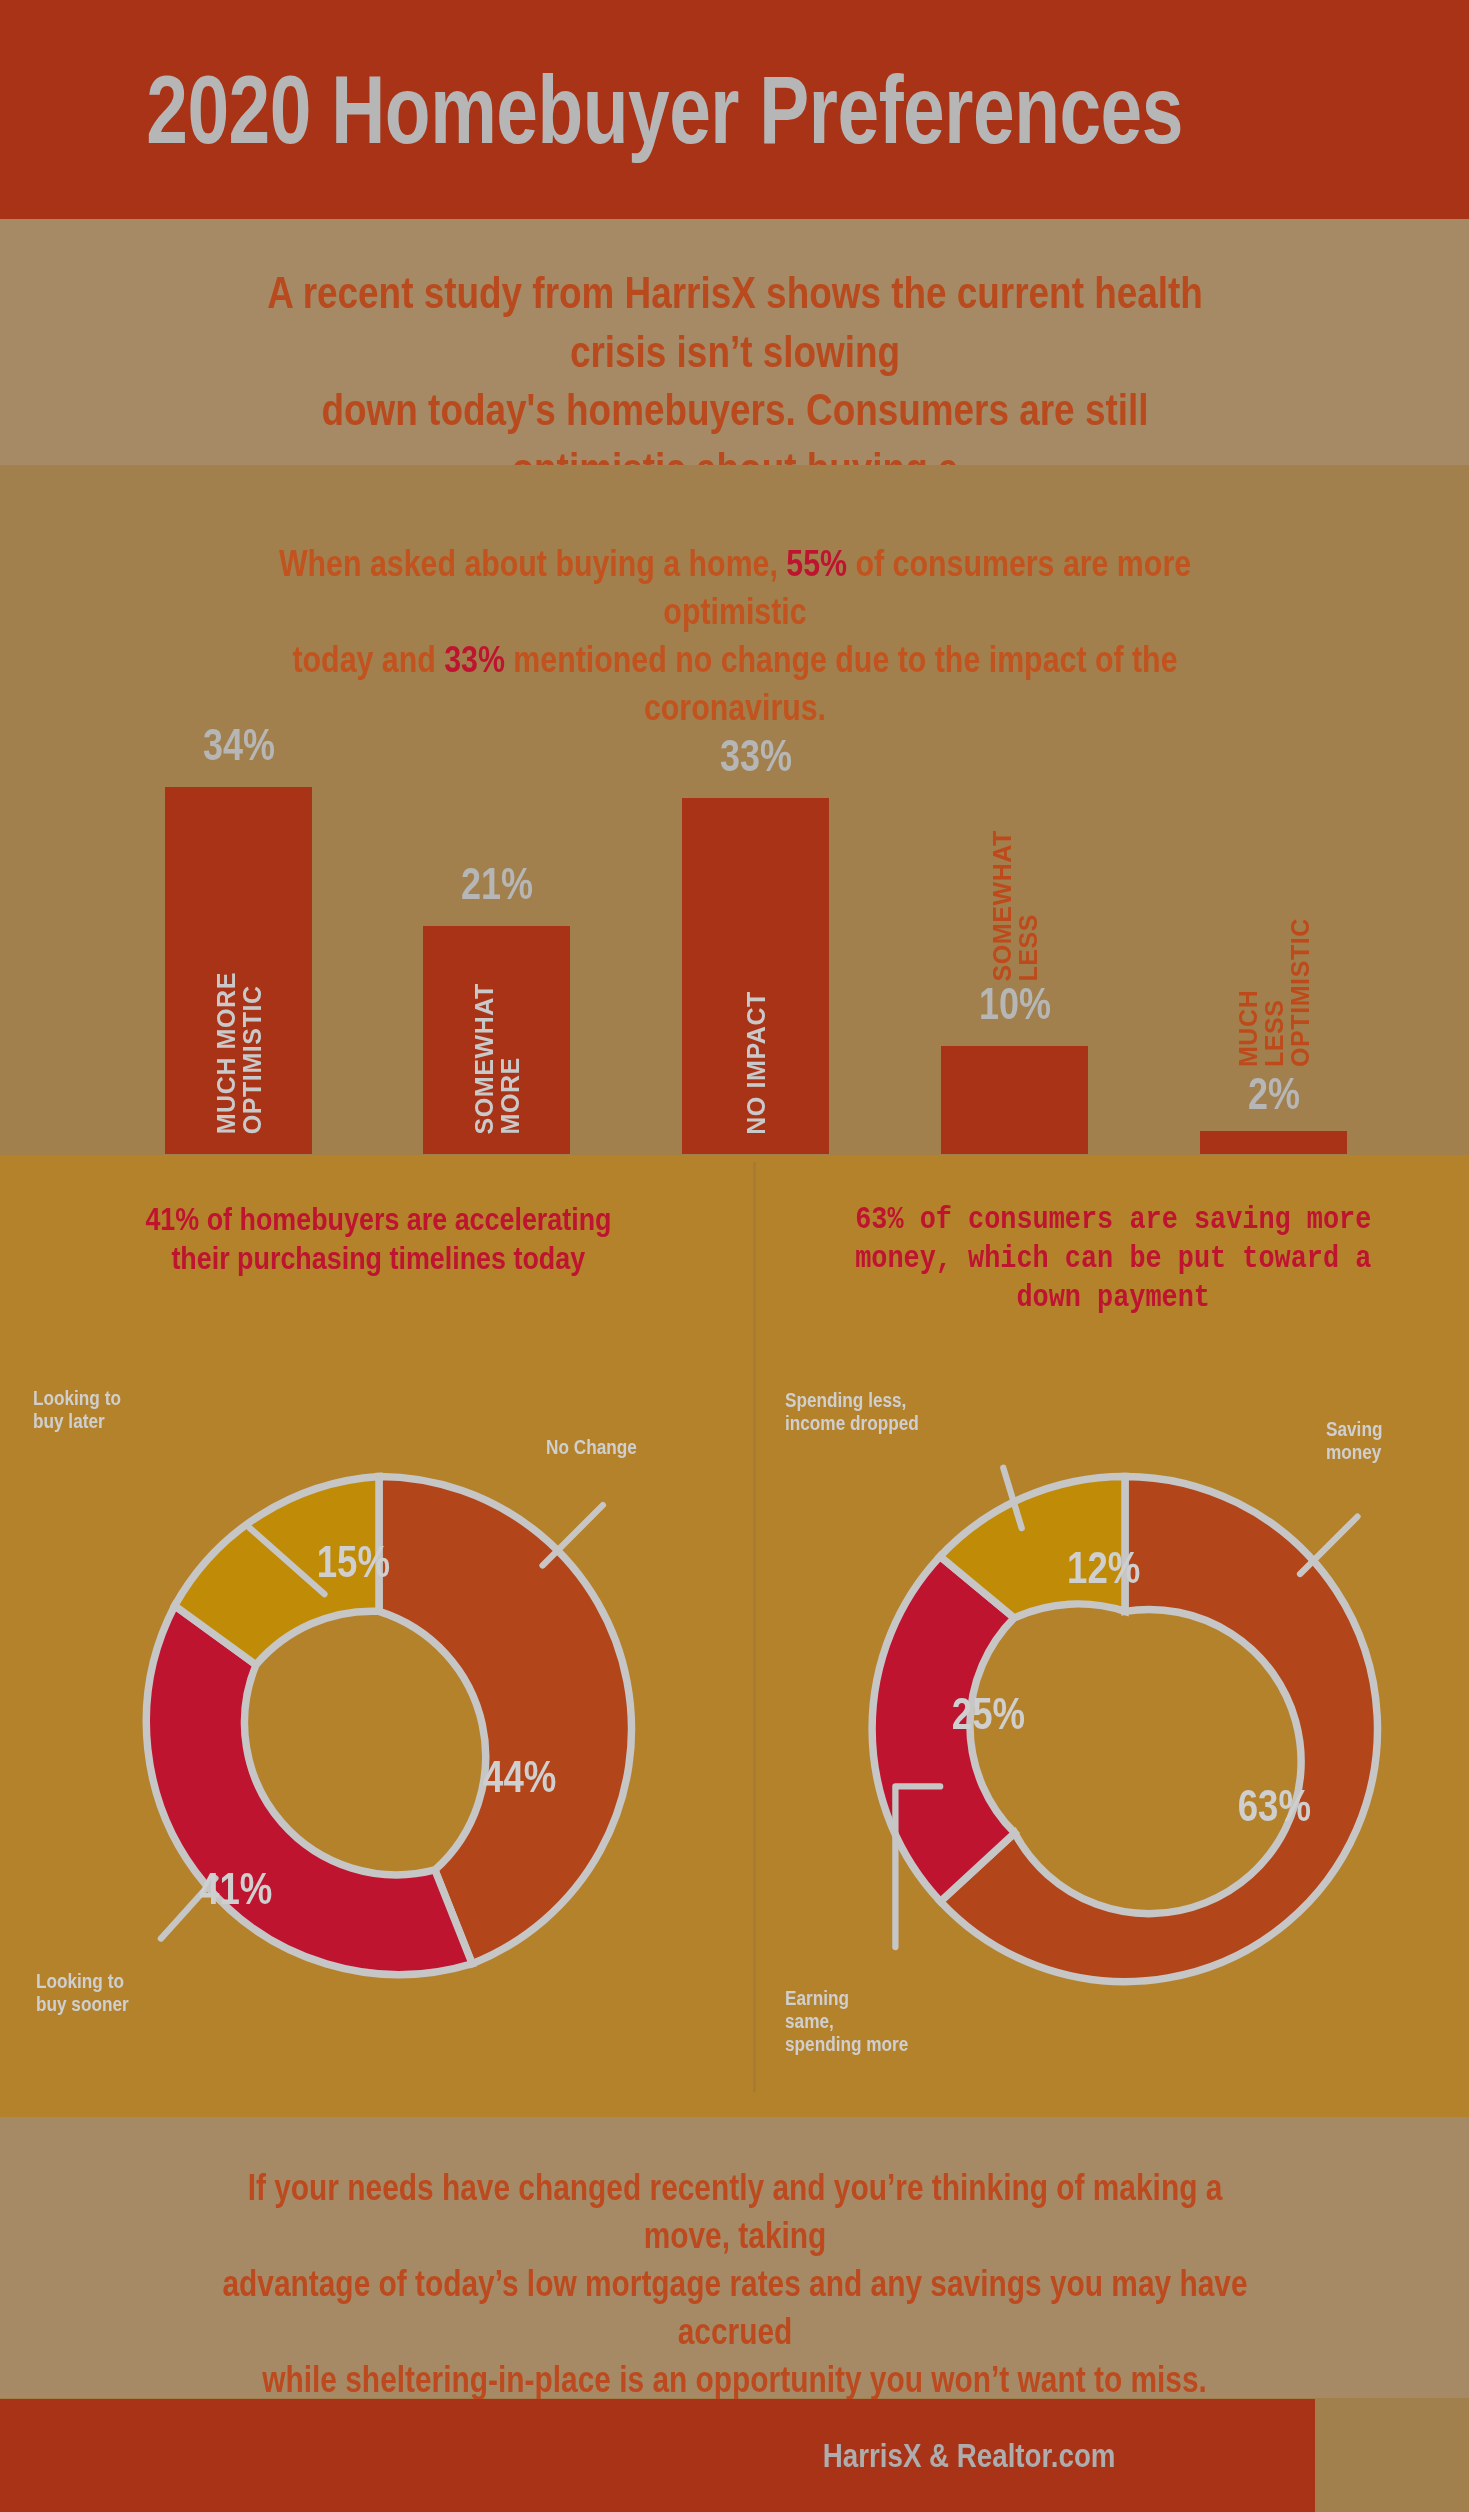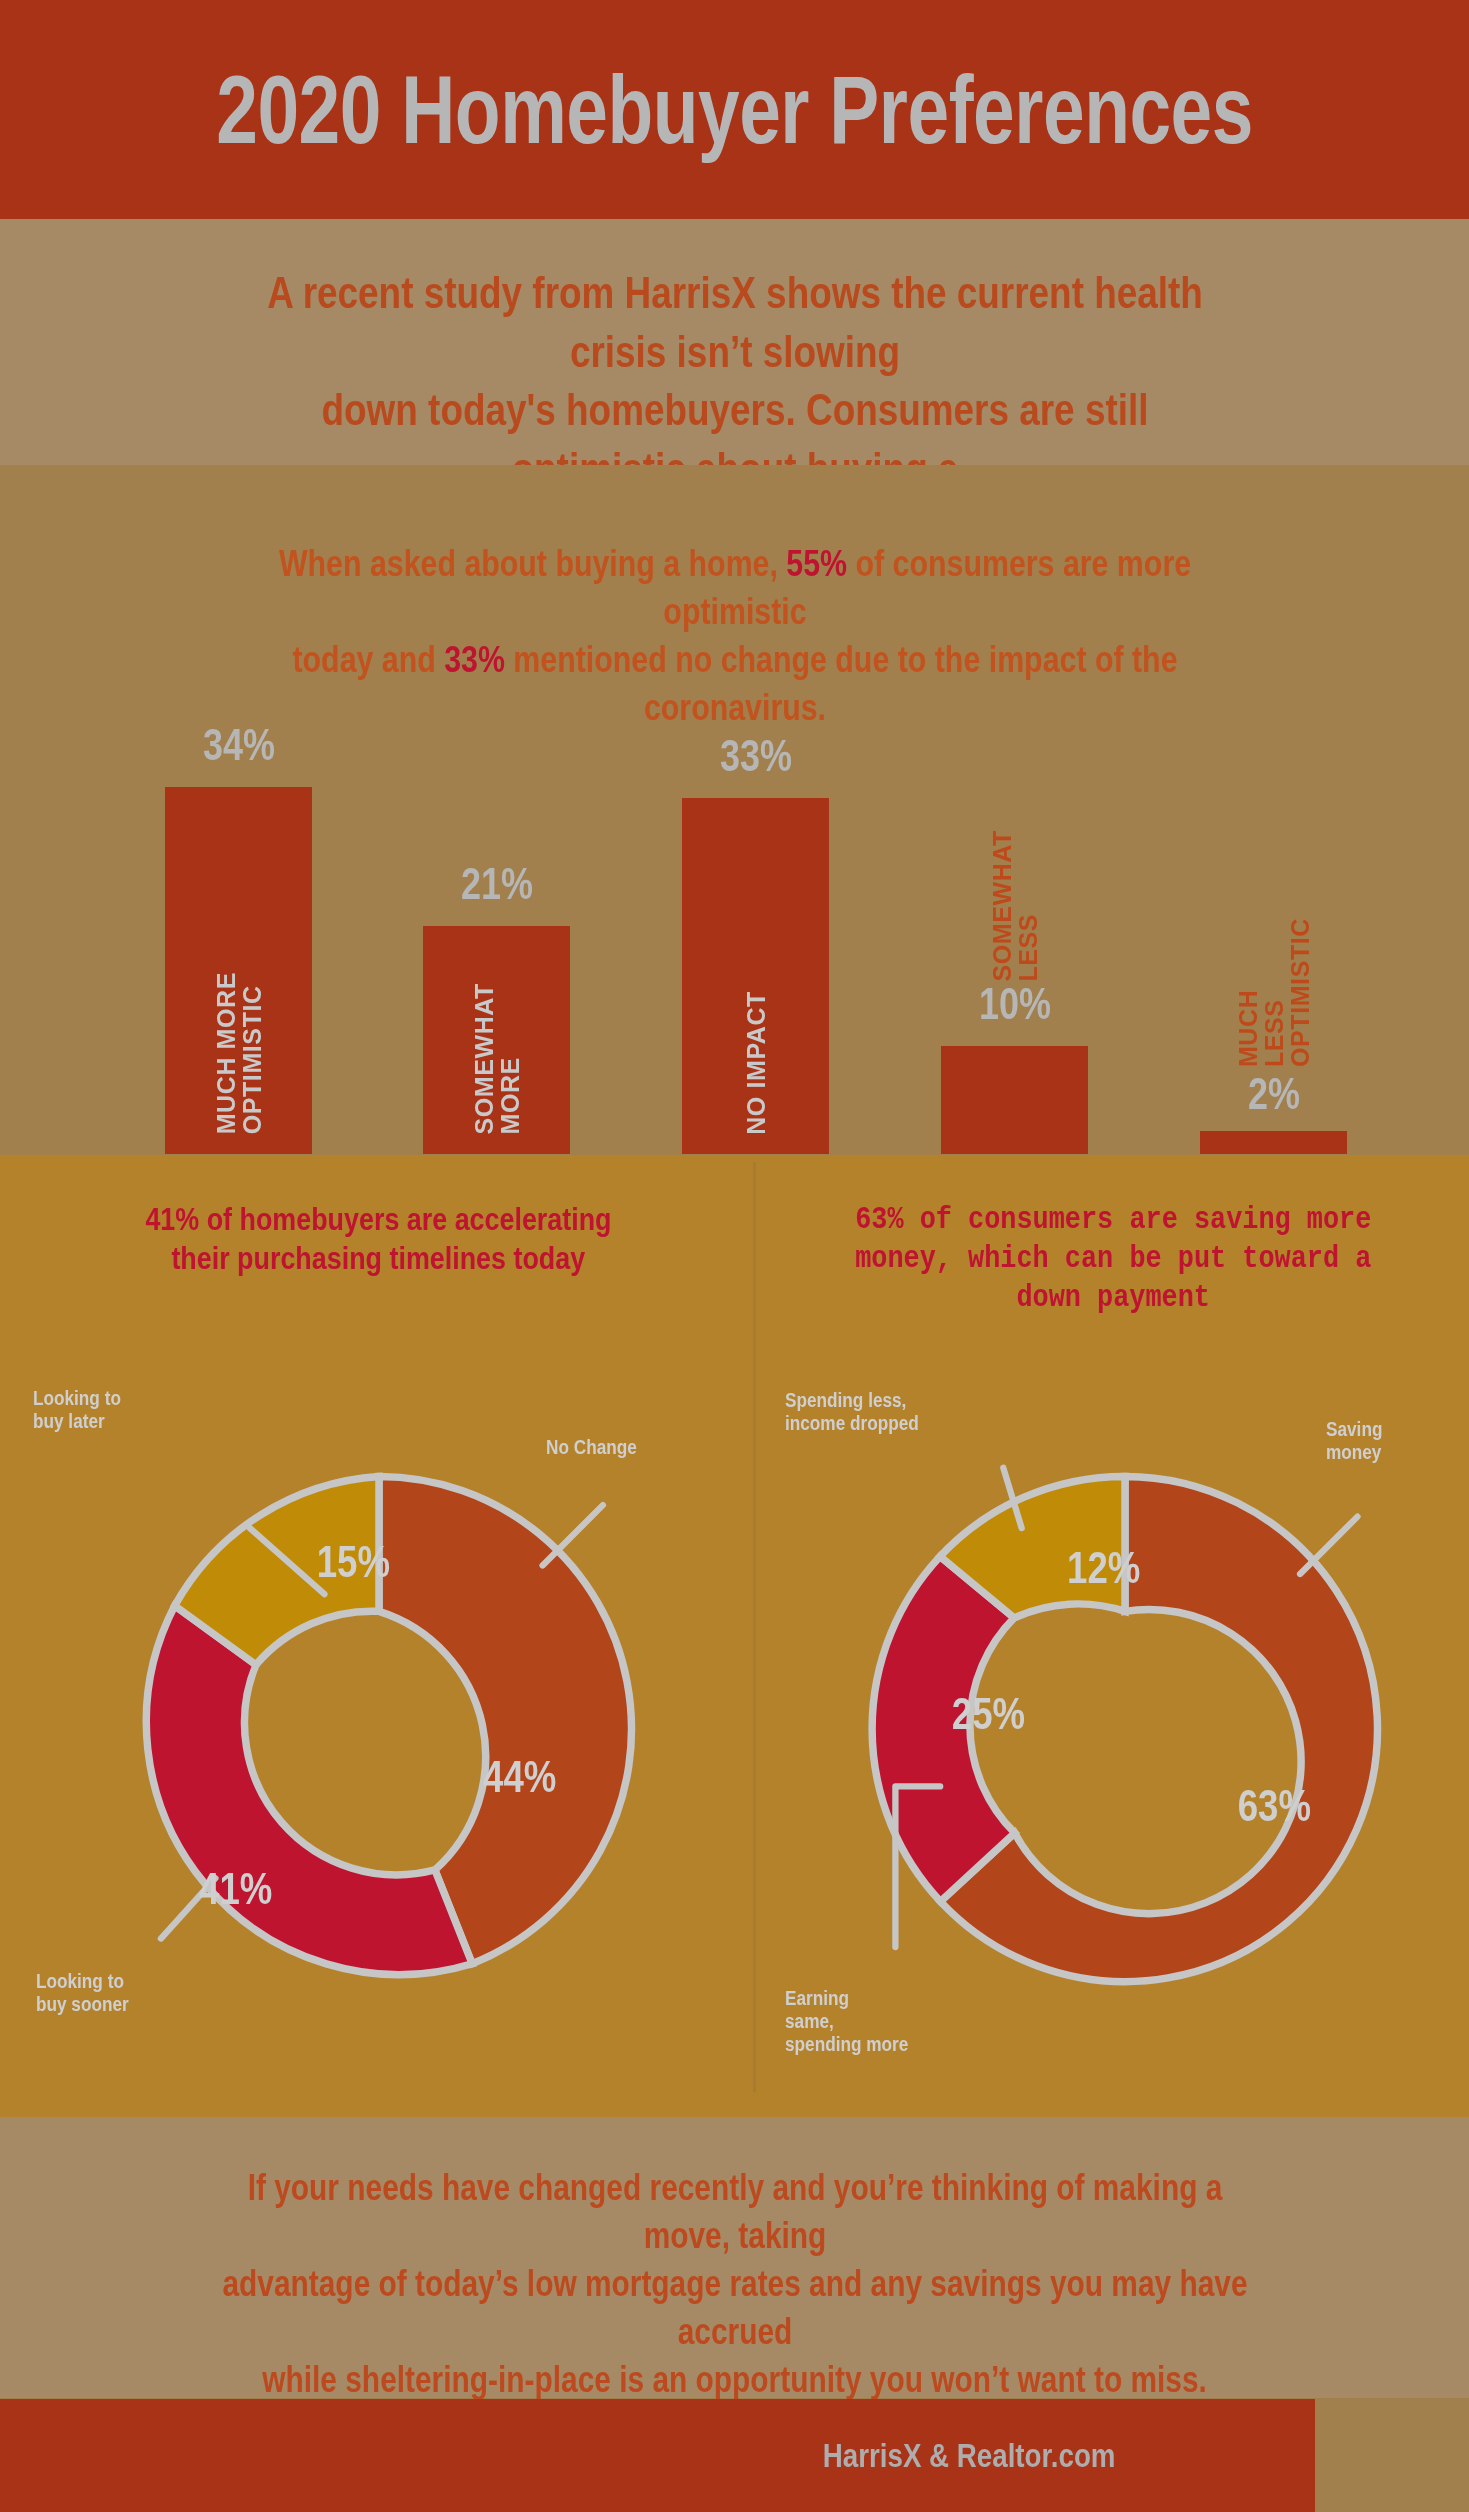--- a/index.html
+++ b/index.html
@@ -8,21 +8,21 @@
     background:#A1804D;
     font-family:"Liberation Sans", sans-serif;
     overflow:hidden;position:relative;
     -webkit-font-smoothing:antialiased;
   }
 
   
   #header{
     position:absolute;left:0;top:0;width:1469px;height:219px;
     background:#A93317;
-    display:flex;align-items:center;justify-content:center;
+    display:flex;align-items:center;
   }
   #header-title{
     color:#B6B6B6;font-size:96px;font-weight:bold;
     letter-spacing:-0.6px;line-height:1;
     transform:scaleX(0.78);transform-origin:center;white-space:nowrap;
   }
 
   
   #band-intro{
     position:absolute;left:0;top:219px;width:1469px;height:247px;

